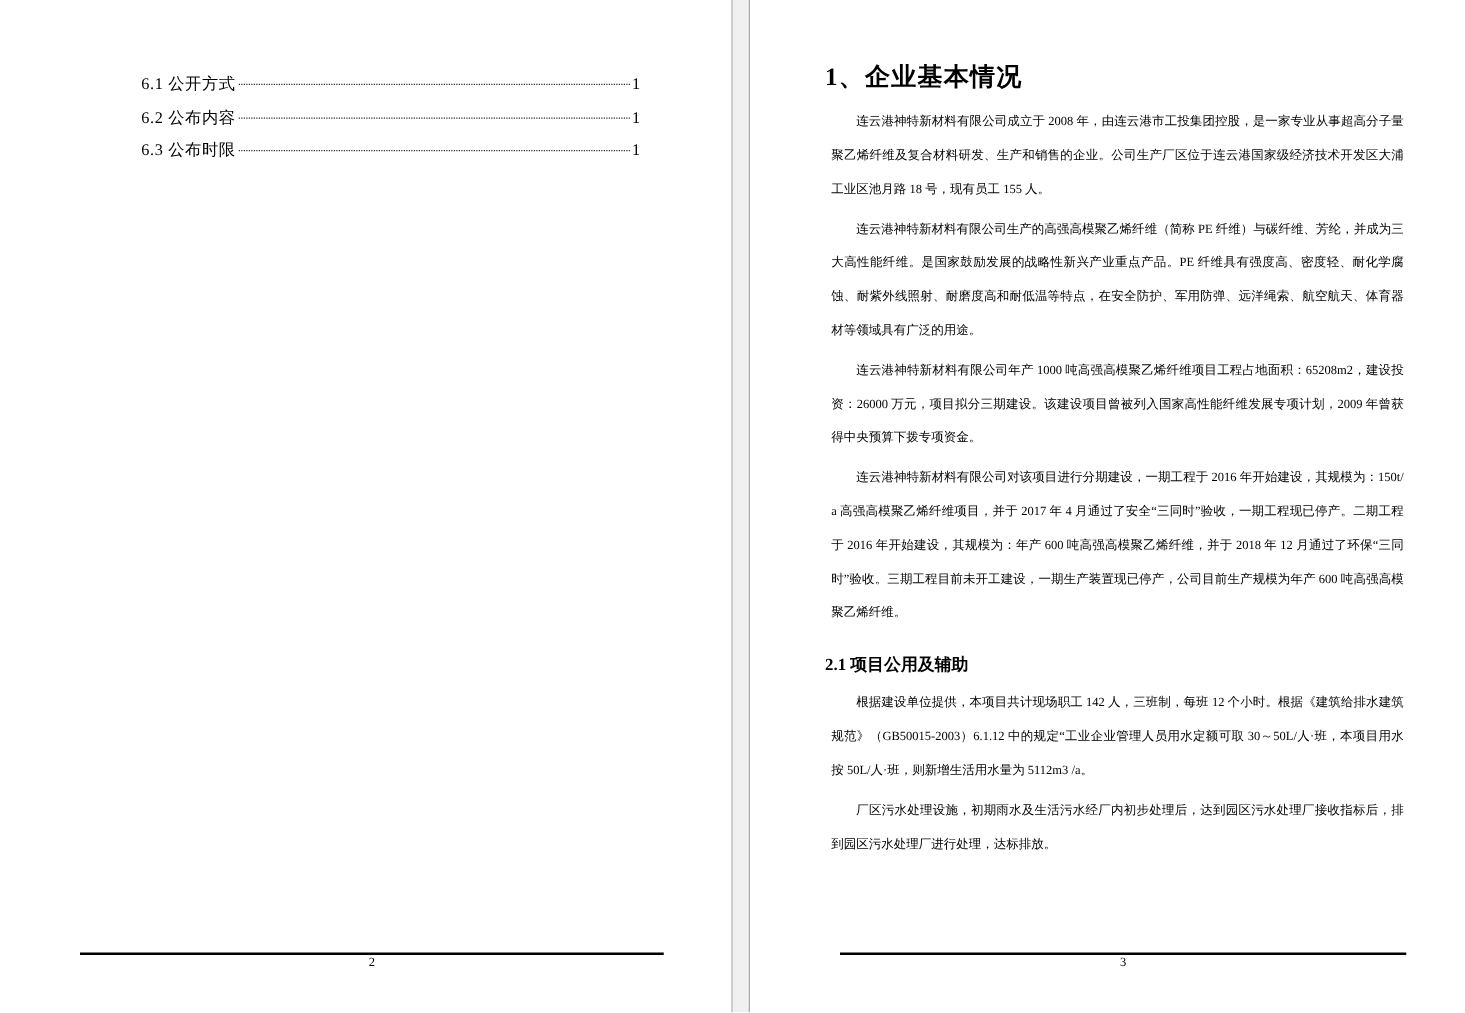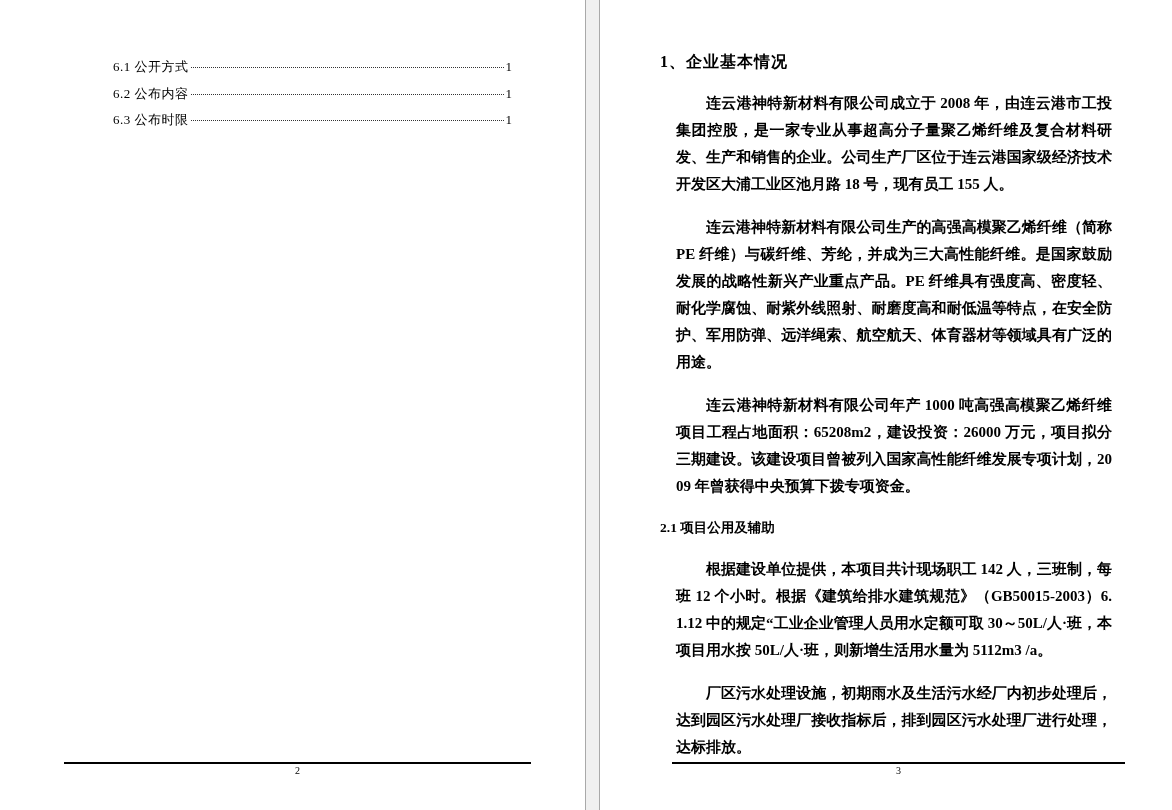--- a/index.html
+++ b/index.html
@@ -35,30 +35,29 @@
   
   .footer { position:absolute; top:762px; }
   .footer-left  { left:64px;  width:467px; }
   .footer-right { left:72px;  width:453px; }
   .footer-line { border-top:2px solid #000; height:0; }
   .footer-num { text-align:center; font-size:10px; line-height:12px; padding-top:1px; }
 
   
   .content { position:absolute; top:50px; left:60px; width:468px; }
   .h1 {
-    font-size:16px; font-weight:bold;
+    font-size:20px; font-weight:bold;
     margin:12px 0 10px 0; letter-spacing:1px; line-height:24px;
   }
   .h1.first { margin-top:0; }
   .h2 { font-size:13.5px; font-weight:bold; margin:16px 0 4px 0; line-height:24px; }
   .para {
-    font-size:15px; line-height:27px; margin:16px;
+    font-size:10px; line-height:27px; margin:5px;
     text-align:justify; text-indent:2em;
     word-break:break-all;
-    font-weight:bold;
   }
 </style>
 </head>
 <body>
 
 <div class="screen">
 
   <div class="page page-left">
 
     <div class="toc">
@@ -87,20 +86,21 @@
 
   <div class="gutter"></div>
 
   <div class="page page-right">
 
     <div class="content">
       <div class="h1 first">1、企业基本情况</div>
       <p class="para">连云港神特新材料有限公司成立于 2008 年，由连云港市工投集团控股，是一家专业从事超高分子量聚乙烯纤维及复合材料研发、生产和销售的企业。公司生产厂区位于连云港国家级经济技术开发区大浦工业区池月路 18 号，现有员工 155 人。</p>
       <p class="para">连云港神特新材料有限公司生产的高强高模聚乙烯纤维（简称 PE 纤维）与碳纤维、芳纶，并成为三大高性能纤维。是国家鼓励发展的战略性新兴产业重点产品。PE 纤维具有强度高、密度轻、耐化学腐蚀、耐紫外线照射、耐磨度高和耐低温等特点，在安全防护、军用防弹、远洋绳索、航空航天、体育器材等领域具有广泛的用途。</p>
       <p class="para">连云港神特新材料有限公司年产 1000 吨高强高模聚乙烯纤维项目工程占地面积：65208m2，建设投资：26000 万元，项目拟分三期建设。该建设项目曾被列入国家高性能纤维发展专项计划，2009 年曾获得中央预算下拨专项资金。</p>
+      <p class="para">连云港神特新材料有限公司对该项目进行分期建设，一期工程于 2016 年开始建设，其规模为：150t/a 高强高模聚乙烯纤维项目，并于 2017 年 4 月通过了安全“三同时”验收，一期工程现已停产。二期工程于 2016 年开始建设，其规模为：年产 600 吨高强高模聚乙烯纤维，并于 2018 年 12 月通过了环保“三同时”验收。三期工程目前未开工建设，一期生产装置现已停产，公司目前生产规模为年产 600 吨高强高模聚乙烯纤维。</p>
       <div class="h2">2.1 项目公用及辅助</div>
       <p class="para">根据建设单位提供，本项目共计现场职工 142 人，三班制，每班 12 个小时。根据《建筑给排水建筑规范》（GB50015-2003）6.1.12 中的规定“工业企业管理人员用水定额可取 30～50L/人·班，本项目用水按 50L/人·班，则新增生活用水量为 5112m3 /a。</p>
       <p class="para">厂区污水处理设施，初期雨水及生活污水经厂内初步处理后，达到园区污水处理厂接收指标后，排到园区污水处理厂进行处理，达标排放。</p>
     </div>
 
     <div class="footer footer-right">
       <div class="footer-line"></div>
       <div class="footer-num">3</div>
     </div>
   </div>

